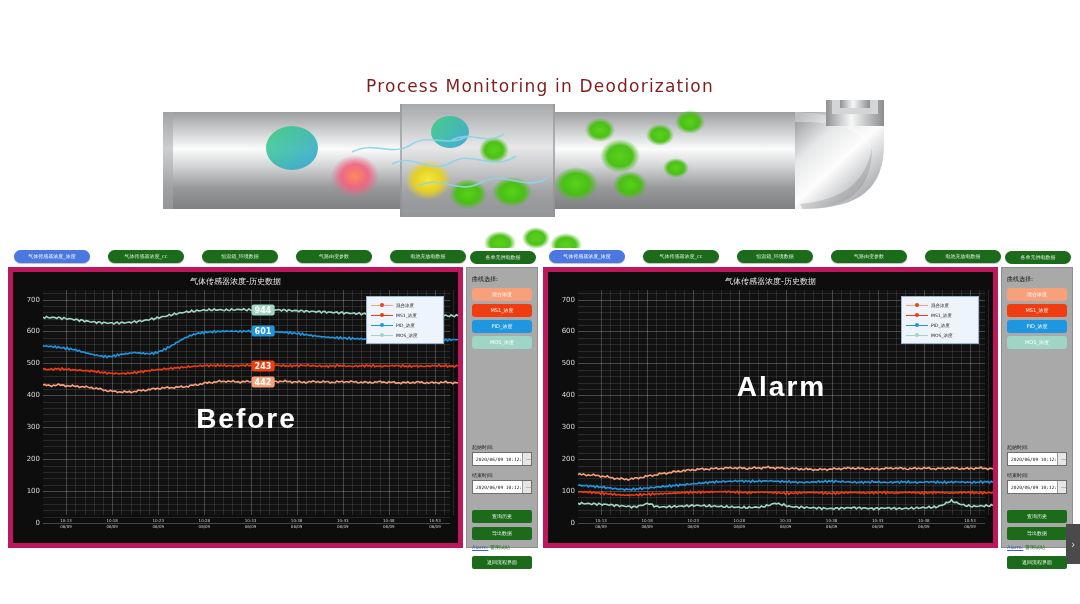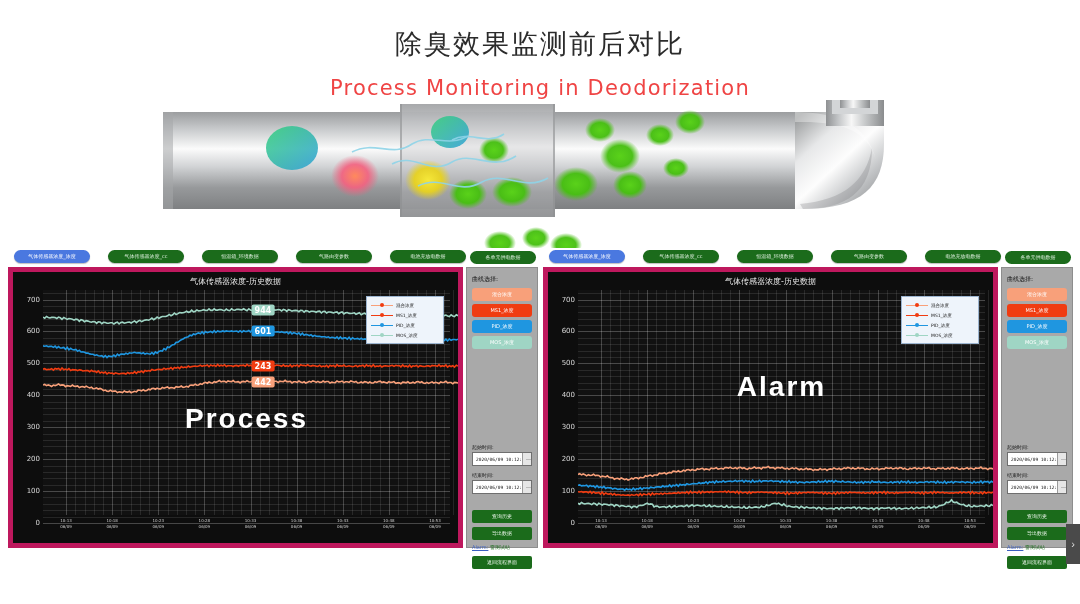--- a/index.html
+++ b/index.html
@@ -10,21 +10,21 @@
   }
   
   .header { position:relative; width:1080px; height:248px; background:#fff; }
   .title-zh {
     position:absolute; left:0; right:0; top:26px; text-align:center;
     font-size:27px; color:#2b2b2b; letter-spacing:2px;
     font-family:"DejaVu Sans", sans-serif; font-weight:500;
   }
   .title-en {
     position:absolute; left:0; right:0; top:76px; text-align:center;
-    font-size:21px; color:#ef4444; letter-spacing:1.2px;
+    font-size:17px; color:#7f1d1d; letter-spacing:1.2px;
     font-family:"DejaVu Sans", sans-serif; font-weight:400;
   }
   .pipe-wrap { position:absolute; left:0; top:100px; width:1080px; height:148px; }
 
   
   .dash { position:relative; width:1080px; height:356px; background:#fff; }
   .panel { position:absolute; top:0; height:300px; }
   .panel-left  { left:8px;  width:530px; }
   .panel-right { left:543px; width:530px; }
 
@@ -128,21 +128,20 @@
     position:absolute; right:0; top:276px; width:14px; height:40px;
     background:#4a4a4a; color:#ddd; font-size:11px;
     display:flex; align-items:center; justify-content:center; cursor:pointer;
   }
   svg { display:block; }
 </style>
 </head>
 <body>
 
 <div class="header">
-  <div class="title-zh">除臭效果监测前后对比</div>
   <div class="title-en">Process Monitoring in Deodorization</div>
 
   <div class="pipe-wrap">
     <svg width="1080" height="148" viewBox="0 0 1080 148">
       <defs>
         <linearGradient id="pg" x1="0" y1="0" x2="0" y2="1">
           <stop offset="0%" stop-color="#9b9d9f"></stop>
           <stop offset="18%" stop-color="#c9cbcd"></stop>
           <stop offset="38%" stop-color="#fbfbfb"></stop>
           <stop offset="56%" stop-color="#d2d4d6"></stop>
@@ -271,21 +270,21 @@
               </span>
               <span class="legend-txt">PID_浓度</span>
             </div>
           <div class="legend-row">
               <span class="legend-line" style="background:#9FD5C4">
                 <i style="background:#9FD5C4"></i>
               </span>
               <span class="legend-txt">MOS_浓度</span>
             </div>
         </div>
-        <div class="watermark" style="top:50%">Process</div>
+        <div class="watermark" style="top:50%">Before</div>
       <div class="gridline-h major" style="top: 233px;"></div>
           <div class="gridline-h" style="top: 226.616px;"></div>
           <div class="gridline-h" style="top: 220.233px;"></div>
           <div class="gridline-h" style="top: 213.849px;"></div>
           <div class="gridline-h" style="top: 207.466px;"></div>
           <div class="axis-y-lbl" style="top: 233px;">0</div>
           <div class="gridline-h major" style="top: 201.082px;"></div>
           <div class="gridline-h" style="top: 194.699px;"></div>
           <div class="gridline-h" style="top: 188.315px;"></div>
           <div class="gridline-h" style="top: 181.932px;"></div>

